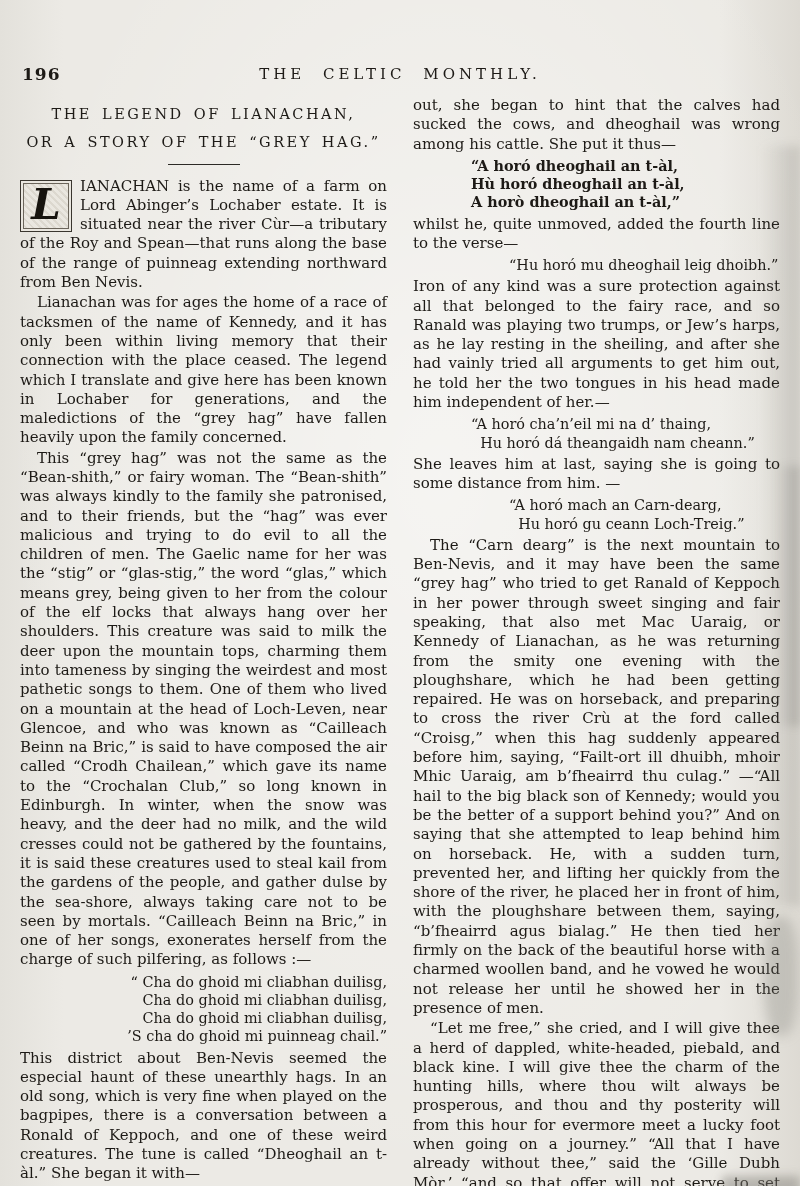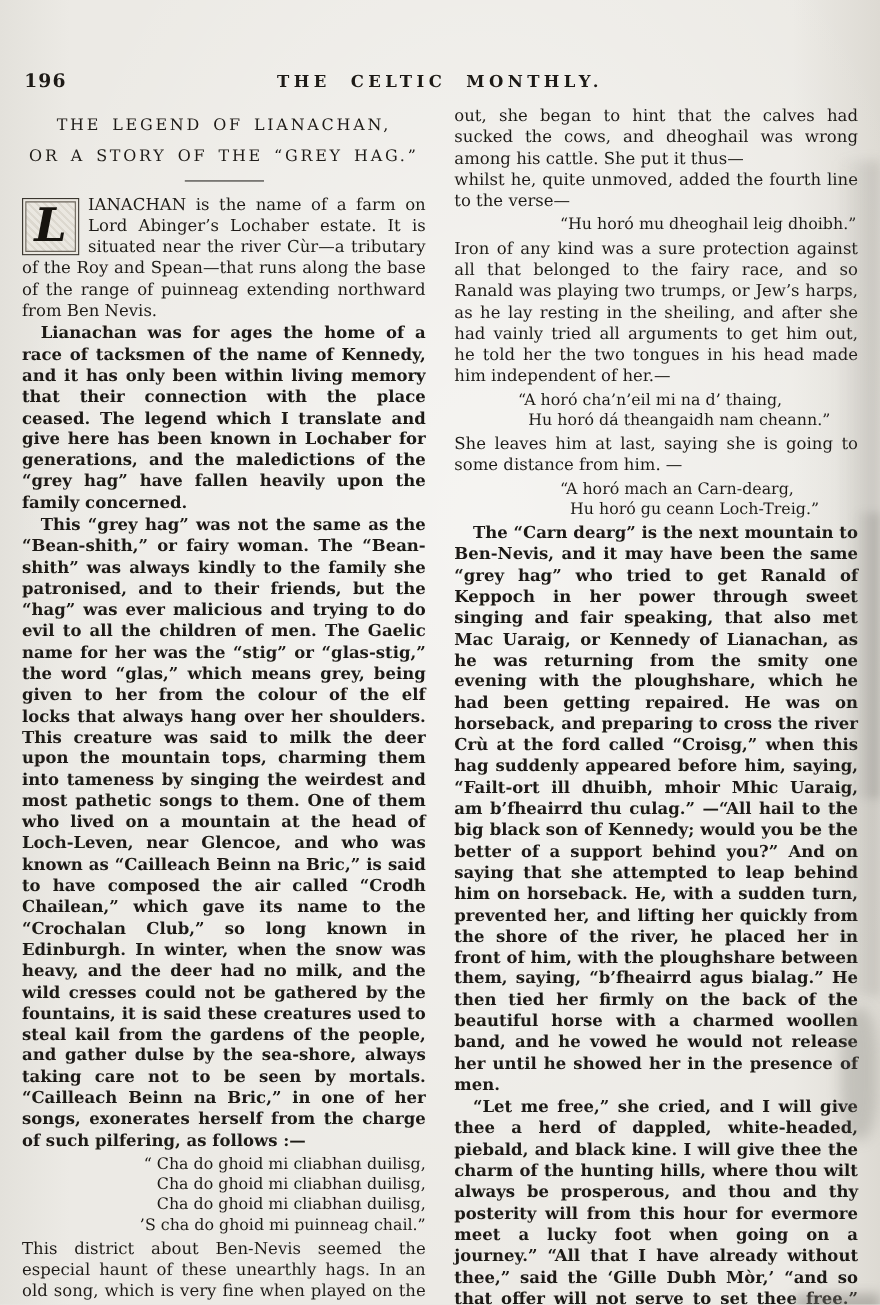--- a/index.html
+++ b/index.html
@@ -12,33 +12,33 @@
     font-family: "DejaVu Serif", "Liberation Serif", serif;
     color: #1d1a16;
     position: relative;
     overflow: hidden;
   }
   .page { position: relative; width: 800px; height: 1186px; box-sizing: border-box; padding: 26px 20px 0 20px; margin-top: 36px; }
 
   
   .masthead { position: relative; height: 34px; text-align: center; }
   .page-num { position: absolute; left: 2px; top: 2px; font-size: 17px; font-weight: bold; letter-spacing: 1px; }
-  .journal-title { display: inline-block; margin-top: 3px; font-size: 15px; font-weight: bold; letter-spacing: 4px; word-spacing: 9px; }
+  .journal-title { display: inline-block; margin-top: 3px; font-size: 15px; font-weight: normal; letter-spacing: 4px; word-spacing: 9px; }
 
   
   .columns { display: flex; gap: 26px; }
   .col { width: 367px; }
 
   
   .article-title { margin: 4px 0 0 0; font-size: 14.5px; font-weight: normal; text-align: center; letter-spacing: 2.5px; word-spacing: 3px; line-height: 1.95; }
   .title-rule { width: 72px; height: 1px; background: #2c2а26; background-color: #2c2a26; margin: 7px auto 12px auto; }
 
   
   .para { margin: 0; font-size: 15px; line-height: 19.3px; text-align: justify; }
-  .para.indent { text-indent: 17px; font-weight: bold; }
+  .para.indent { text-indent: 17px; }
   .para.space-above { margin-top: 1px; }
 
   
   .dropcap {
     float: left; width: 52px; height: 52px; margin: 3px 8px 1px 0;
     border: 1px solid #3a362f; box-sizing: border-box;
     background: repeating-linear-gradient(45deg, #dcd8cf 0 2px, #eae7e0 2px 5px);
     font-size: 42px; line-height: 48px; text-align: center;
     font-style: italic; font-weight: bold; color: #17140f;
     box-shadow: inset 0 0 0 2px #eae7e0, inset 0 0 0 3px #6b655b;
@@ -108,20 +108,23 @@
       <div class="verse tight">“A horó a Raonaill ud thall,
 Hu huró a Raonaill ud thall,
 A horò a Raonaill ud thall,
 Hu horó nach imich thu nall.”</div>
 
     </div>
 
     <div class="col">
       <p class="para">out, she began to hint that the calves had sucked the cows, and dheoghail was wrong among his cattle.  She put it thus—</p>
 
+      <div class="verse bold">“A horó dheoghail an t-àl,
+Hù horó dheoghail an t-àl,
+A horò dheoghail an t-àl,”</div>
 
       <p class="para">whilst he, quite unmoved, added the fourth line to the verse—</p>
 
       <div class="verse deep">“Hu horó mu dheoghail leig dhoibh.”</div>
 
       <p class="para">Iron of any kind was a sure protection against all that belonged to the fairy race, and so Ranald was playing two trumps, or Jew’s harps, as he lay resting in the sheiling, and after she had vainly tried all arguments to get him out, he told her the two tongues in his head made him independent of her.—</p>
 
       <div class="verse">“A horó cha’n’eil mi na d’ thaing,
 &nbsp;&nbsp;Hu horó dá theangaidh nam cheann.”</div>
 

